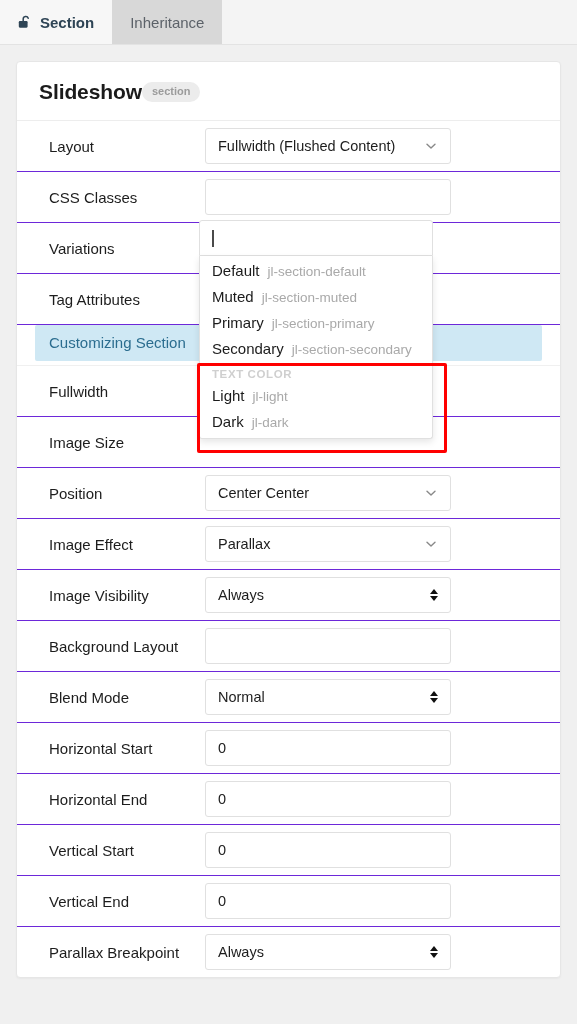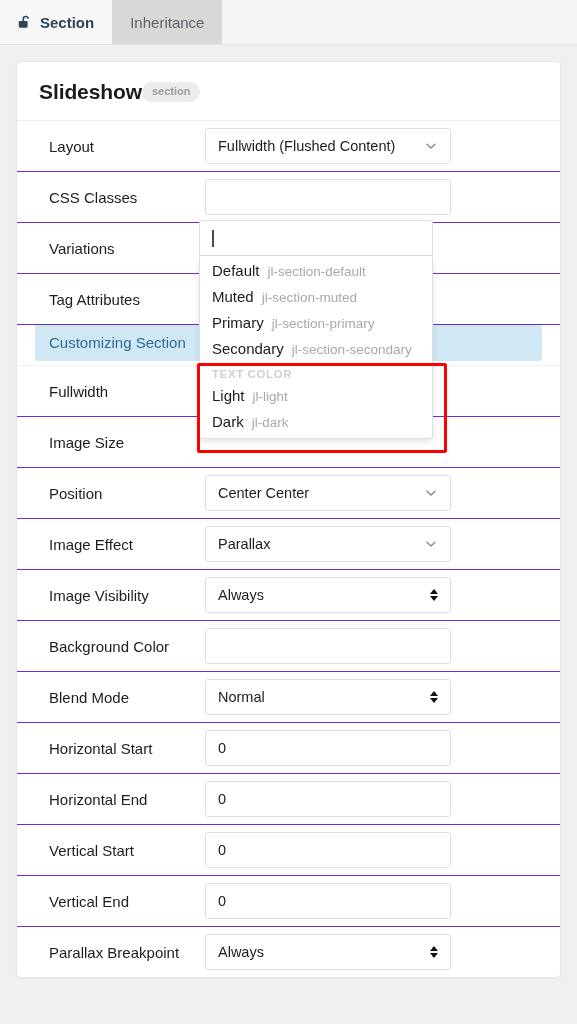--- a/index.html
+++ b/index.html
@@ -341,21 +341,21 @@
         <span class="val">Always</span>
         <span class="stepper">
             <i class="up"></i>
             <i class="dn"></i>
           </span>
       </div>
     </div>
   </div>
 
   <div class="row">
-    <div class="row-label">Background Color</div>
+    <div class="row-label">Background Layout</div>
     <div class="row-control">
       <div class="field">
         <span class="val"></span>
       </div>
     </div>
   </div>
 
   <div class="row">
     <div class="row-label">Blend Mode</div>
     <div class="row-control">

